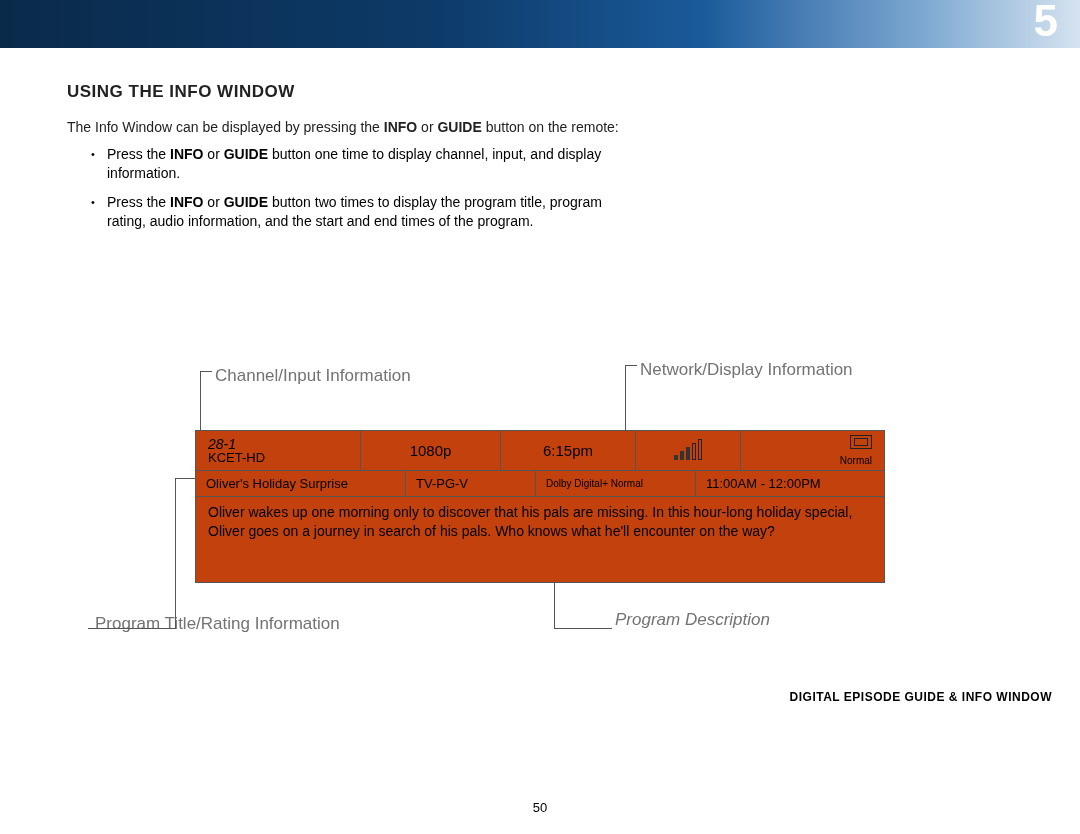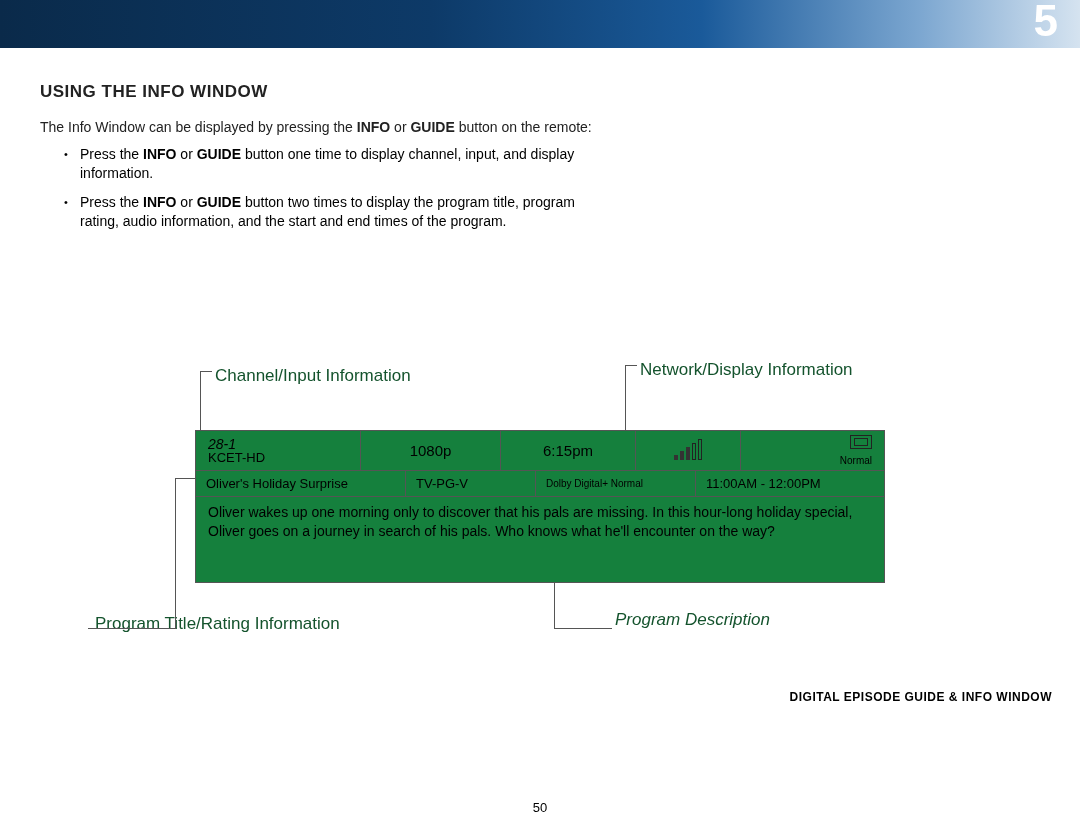--- a/index.html
+++ b/index.html
@@ -19,20 +19,21 @@
   .chapter-num {
     position: absolute;
     right: 22px;
     top: -4px;
     color: #fff;
     font-size: 44px;
     font-weight: bold;
   }
   .content {
     padding: 34px 40px 0 40px;
+    margin-left: 27px;
   }
   .section-heading {
     font-size: 17px;
     font-weight: 600;
     letter-spacing: 0.5px;
     margin-bottom: 16px;
     color: #222;
   }
   .intro-line {
     font-size: 14px;
@@ -67,39 +68,39 @@
   .diagram-wrap {
     position: absolute;
     left: 0;
     top: 358px;
     width: 1080px;
     height: 320px;
   }
   .callout {
     position: absolute;
     font-size: 17px;
-    color: #14532d;
+    color: #737373;
   }
   .callout.top-left  { left: 215px; top: 8px; }
   .callout.top-right { left: 640px; top: 2px; }
   .callout.bot-left  { left: 95px;  top: 256px; }
   .callout.bot-right { left: 615px; top: 252px; font-style: italic; }
 
   
   .line { position: absolute; background: #555; }
   .dot  { position: absolute; width: 6px; height: 6px; background: #555; border-radius: 50%; }
 
   
   .info-window {
     position: absolute;
     left: 195px;
     top: 72px;
     width: 690px;
     border: 1.5px solid #555;
-    background: #15803d;
+    background: #c2410c;
     font-family: "Century Gothic", Arial, sans-serif;
   }
   .row1 {
     display: flex;
     height: 40px;
     border-bottom: 1.5px solid #555;
     align-items: stretch;
   }
   .row1 .cell { border-right: 1.5px solid #555; display:flex; flex-direction:column; justify-content:center; padding: 0 12px; }
   .row1 .cell:last-child { border-right: none; }

